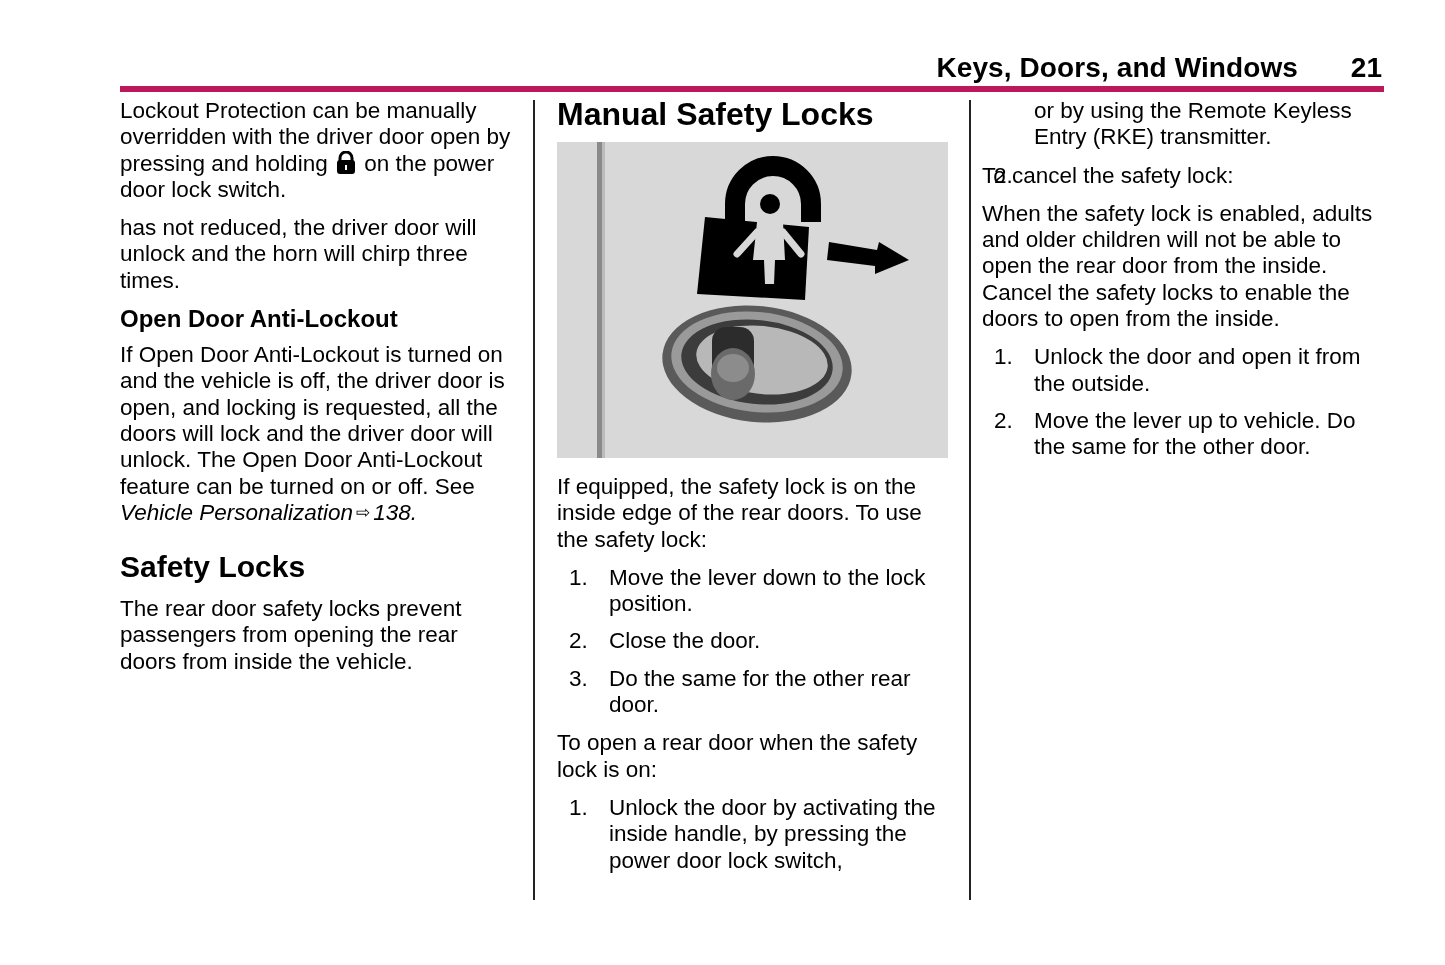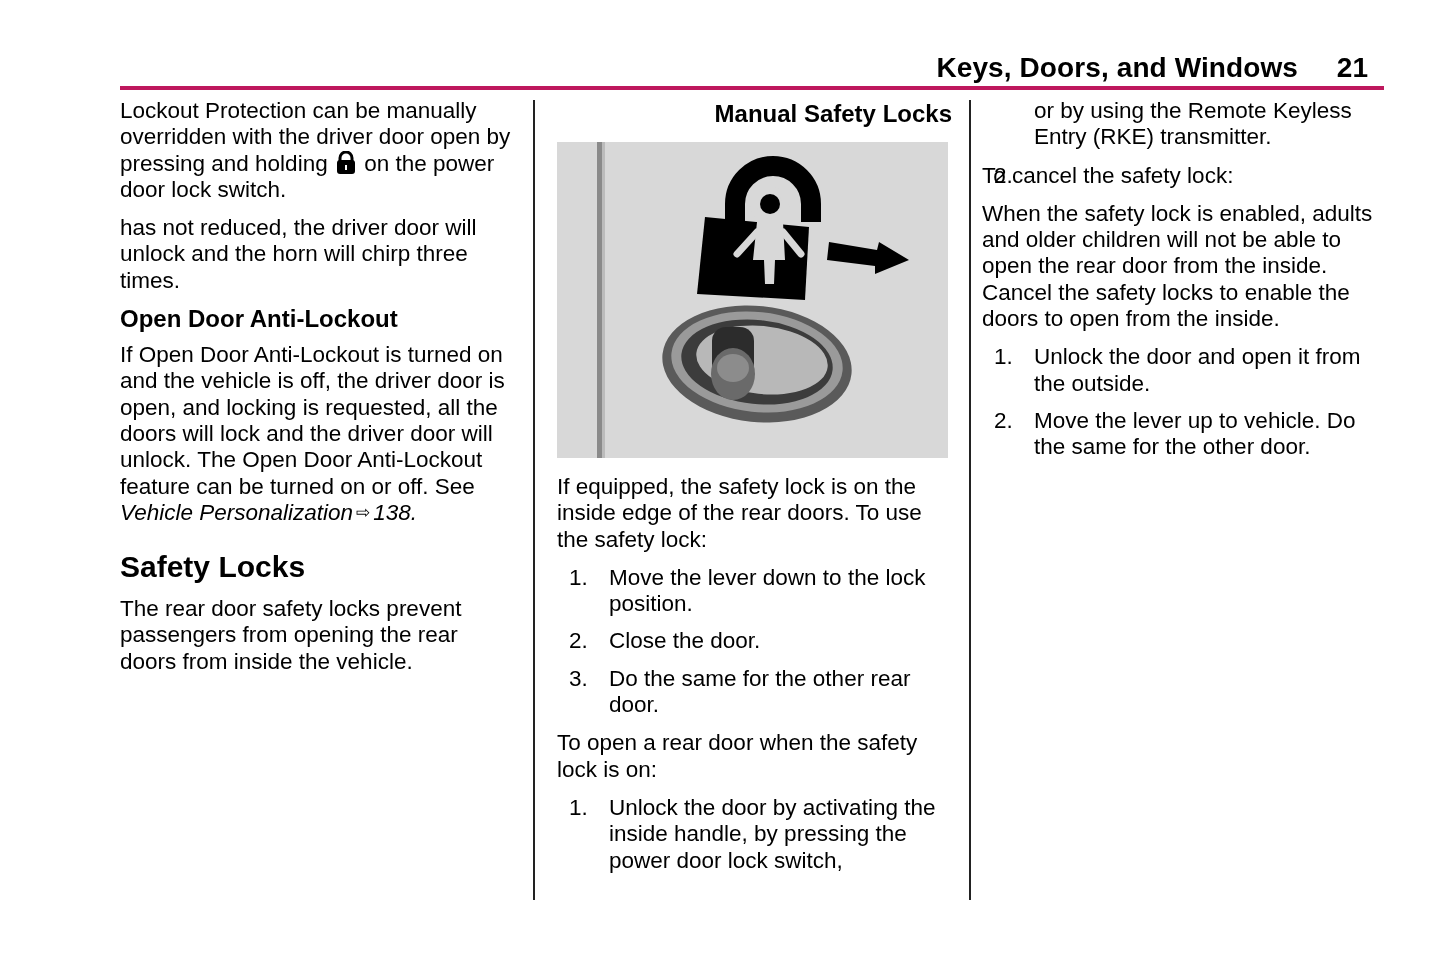--- a/index.html
+++ b/index.html
@@ -2,40 +2,40 @@
 <html><head>
 <meta charset="utf-8">
 <style>
   html, body { margin: 0; padding: 0; background: #ffffff; }
   body {
     width: 1445px; height: 965px; position: relative; overflow: hidden;
     font-family: "Liberation Sans", sans-serif; color: #000;
   }
   .header {
     position: absolute; left: 120px; top: 50px; width: 1264px; height: 36px;
-    border-bottom: 4px solid #be185d;
+    border-bottom: 6px solid #be185d;
   }
   .header-title {
     position: absolute; right: 86px; top: 2px;
     font-size: 28px; font-weight: bold; letter-spacing: 0.1px;
   }
   .header-page {
-    position: absolute; right: 16px; top: 2px;
+    position: absolute; right: 2px; top: 2px;
     font-size: 28px; font-weight: bold;
   }
   .col { position: absolute; top: 98px; }
   .col1 { left: 120px; width: 400px; }
   .col2 { left: 557px; width: 395px; }
   .col3 { left: 935px; width: 395px; margin-left: 47px; }
   .vrule { position: absolute; top: 100px; width: 2px; height: 800px; background: #222; }
   .vr1 { left: 533px; }
   .vr2 { left: 969px; }
   p { margin: 0 0 12px 0; font-size: 22.5px; line-height: 26.3px; }
   .subhead { font-size: 24px; font-weight: bold; margin: 0 0 10px 0; line-height: 26px; }
-  .subhead-top { font-size: 24px; font-weight: bold; margin: 2px 0 14px 0; line-height: 28px; text-align: right; }
+  .subhead-top { font-size: 32px; font-weight: bold; margin: 2px 0 14px 0; line-height: 28px; }
   .section-title { font-size: 30px; font-weight: bold; margin: 22px 0 12px 0; line-height: 34px; }
   ol.steps { list-style: none; margin: 0 0 12px 0; padding: 0; }
   ol.steps li { position: relative; padding-left: 52px; font-size: 22.5px; line-height: 26.3px; margin-bottom: 11px; }
   ol.steps li .num { position: absolute; left: 12px; top: 0; }
   .cont { padding-left: 52px; }
   .xref { font-style: italic; }
   .arrow-glyph { font-style: normal; font-size: 17px; margin: 0 3px; position: relative; top: -2px; }
   .lock-inline { display: inline-block; width: 20px; height: 24px; vertical-align: -4px; margin: 0 2px; }
   .figure {
     width: 391px; height: 316px; background: #d6d6d6; margin: 12px 0 16px 0;

